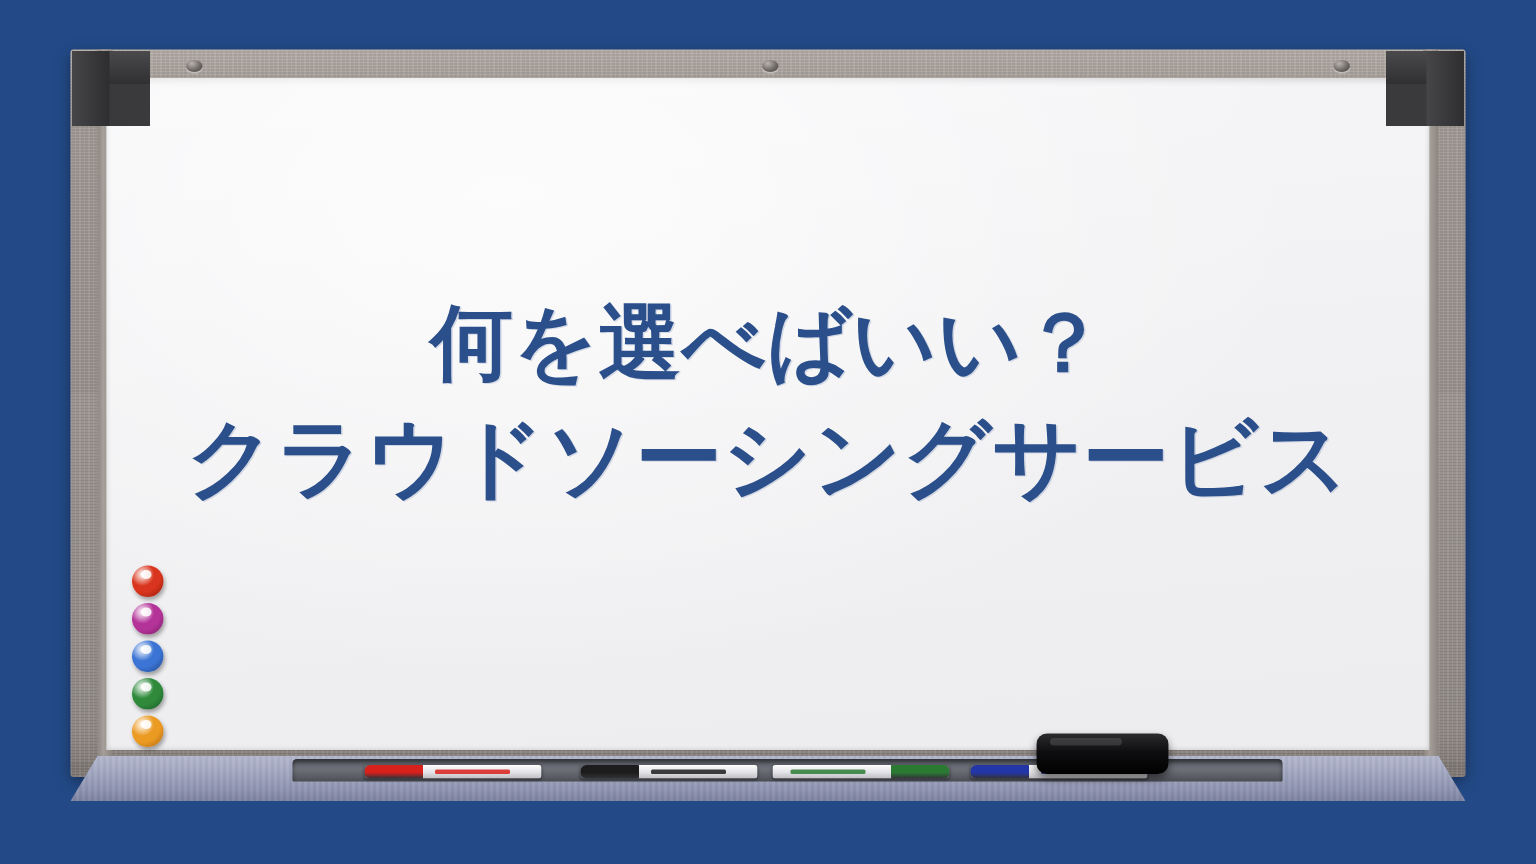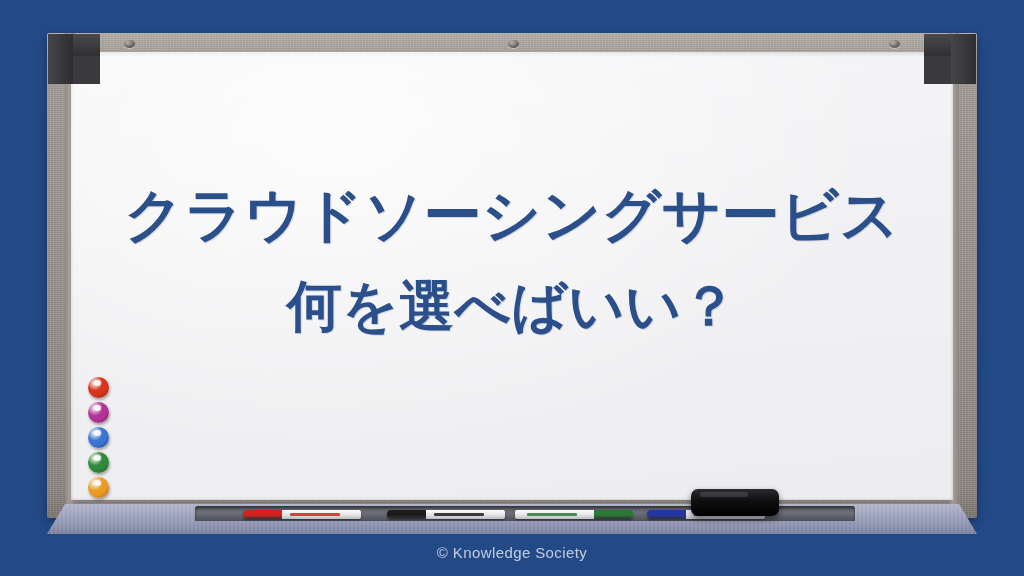--- a/index.html
+++ b/index.html
@@ -283,22 +283,22 @@
   <div class="corner-bracket" id="bracket-tr">
     <div class="arm-h"></div>
     <div class="arm-v"></div>
   </div>
 
   <div class="screw" id="screw-left"></div>
   <div class="screw" id="screw-mid"></div>
   <div class="screw" id="screw-right"></div>
 
   <div id="title-block">
+    <div class="title-line" id="title-line-2">何を選べばいい？</div>
     <div class="title-line" id="title-line-1">クラウドソーシングサービス</div>
-    <div class="title-line" id="title-line-2">何を選べばいい？</div>
   </div>
 
   <div id="magnet-strip">
       <div class="magnet" style="background: radial-gradient(circle at 33% 28%, rgb(255, 255, 255) 0%, rgb(217, 52, 29) 38%, rgb(217, 52, 29) 58%, rgb(143, 28, 12) 100%);"></div>
       <div class="magnet" style="background: radial-gradient(circle at 33% 28%, rgb(255, 255, 255) 0%, rgb(180, 51, 153) 38%, rgb(180, 51, 153) 58%, rgb(116, 30, 97) 100%);"></div>
       <div class="magnet" style="background: radial-gradient(circle at 33% 28%, rgb(255, 255, 255) 0%, rgb(59, 116, 212) 38%, rgb(59, 116, 212) 58%, rgb(31, 68, 137) 100%);"></div>
       <div class="magnet" style="background: radial-gradient(circle at 33% 28%, rgb(255, 255, 255) 0%, rgb(47, 138, 60) 38%, rgb(47, 138, 60) 58%, rgb(26, 83, 35) 100%);"></div>
       <div class="magnet" style="background: radial-gradient(circle at 33% 28%, rgb(255, 255, 255) 0%, rgb(235, 154, 34) 38%, rgb(235, 154, 34) 58%, rgb(169, 100, 16) 100%);"></div>
     </div>
 
@@ -322,15 +322,14 @@
       </div>
       <div class="marker" style="left: 600px; width: 118px;">
         <div class="barrel" style="left: 39px; width: 79px;"></div>
         <div class="cap" style="width: 39px; background: linear-gradient(rgb(34, 54, 168) 0%, rgb(34, 54, 168) 55%, rgba(0, 0, 0, 0.45) 100%); left: 0px; border-radius: 4px 1px 1px 4px;"></div>
         <div class="label" style="background: rgb(34, 54, 168); opacity: 0.85; width: 50px; left: 47px;"></div>
       </div>
     </div>
 
   <div id="eraser"></div>
 
-  <div id="footer">© Knowledge Society</div>
 
 </div>
 
 </body></html>

